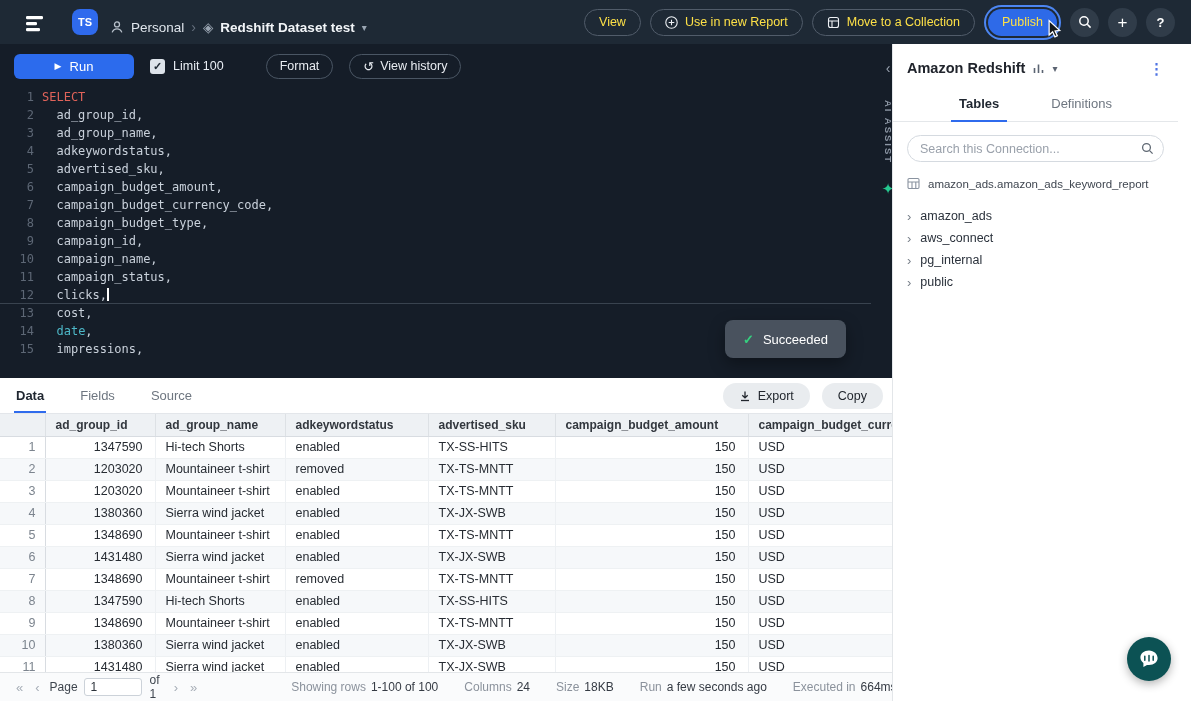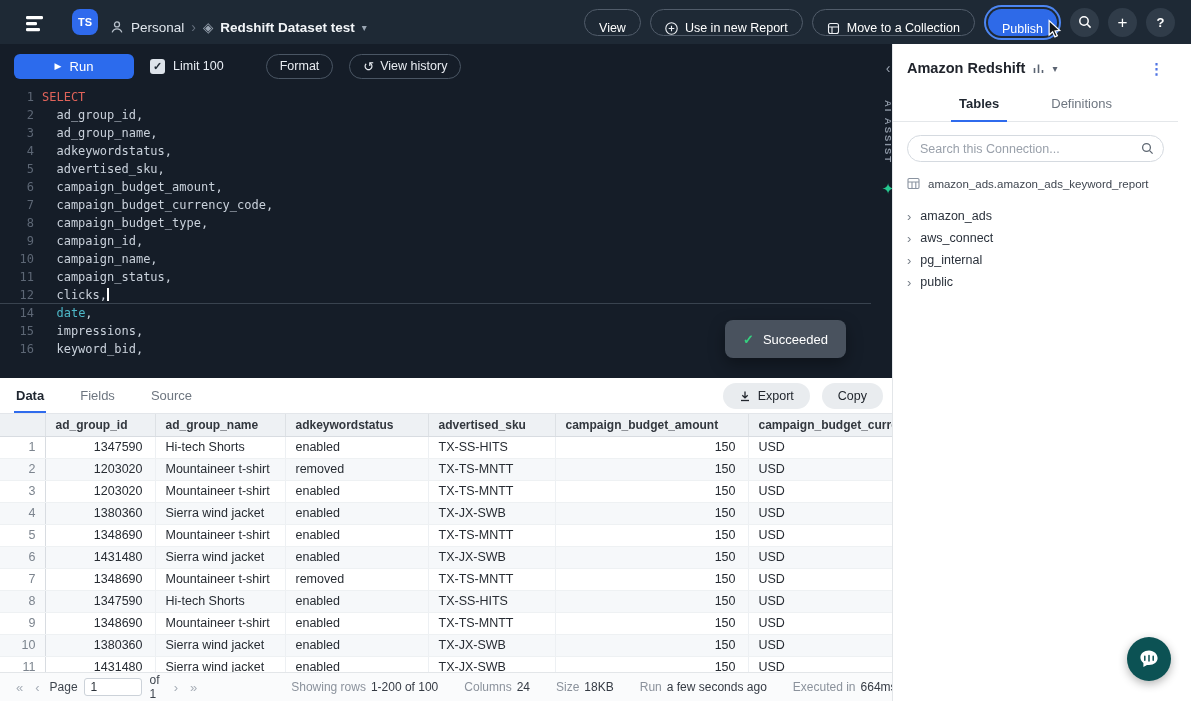--- a/index.html
+++ b/index.html
@@ -12,21 +12,21 @@
   .nav-left { display:flex; align-items:flex-end; gap:12px; padding-left:24px; }
   .logo { width:22px; height:22px; }
   .avatar { width:26px; height:26px; border-radius:8px; background:#2f6aed; color:#fff;
             font-size:11px; font-weight:bold; display:grid; place-items:center; margin-left:14px; }
   .crumb { display:flex; align-items:center; gap:7px; color:#dfe5ec; font-size:13.5px; }
   .crumb .sep { color:#66707e; font-size:14px; }
   .doc-title { color:#f2f5f8; font-weight:600; }
   .glyph-dim { color:#9aa5b2; }
   .nav-right { margin-left:auto; display:flex; align-items:center; gap:9px; padding-right:16px; }
   .pill { height:27px; border-radius:14px; border:1px solid #515c6a; background:transparent;
-          color:#ffffff; font-size:12.5px; padding:0 14px; display:flex; align-items:flex-end; gap:7px;
+          color:#fde047; font-size:12.5px; padding:0 14px; display:flex; align-items:center; gap:7px;
           font-family:inherit; }
   .pill svg { flex:0 0 auto; }
   .pill.primary { background:#2e6ae8; border:none; position:relative;
                   box-shadow:0 0 0 2px #1e2935, 0 0 0 4px #4d86f2; margin:0 4px; }
   .circle-btn { width:29px; height:29px; border-radius:50%; background:#303c49; border:none;
                 color:#fff; display:grid; place-items:center; font-family:inherit; }
   .circle-btn.plus { font-size:17px; line-height:1; }
   .circle-btn.help { font-size:13px; font-weight:bold; }
   .mouse-cursor { position:absolute; right:-7px; top:9px; width:21px; height:21px; z-index:50; }
 
@@ -266,30 +266,30 @@
         </div>
         <div class="code-line">
           <span class="line-num">11</span>
           <span class="line-code"><span class="tok-id">  campaign_status,</span></span>
         </div>
         <div class="code-line active">
           <span class="line-num">12</span>
           <span class="line-code"><span class="tok-id">  clicks,</span><span class="caret"></span></span>
         </div>
         <div class="code-line">
+          <span class="line-num">13</span>
+          <span class="line-code"><span class="tok-id">  cost,</span></span>
+        </div>
+        <div class="code-line">
           <span class="line-num">14</span>
           <span class="line-code"><span class="tok-id">  </span><span class="tok-type">date</span><span class="tok-id">,</span></span>
         </div>
         <div class="code-line">
           <span class="line-num">15</span>
           <span class="line-code"><span class="tok-id">  impressions,</span></span>
-        </div>
-        <div class="code-line">
-          <span class="line-num">16</span>
-          <span class="line-code"><span class="tok-id">  keyword_bid,</span></span>
         </div>
       </div>
 
     <div class="ai-strip">
       <button class="collapse-chip">‹</button>
       <span class="ai-label">AI ASSIST</span>
       <button class="sparkle">
         <span>✦</span>
         <span class="mini">✦</span>
       </button>
@@ -452,21 +452,21 @@
     <button class="pg-ic">«</button>
     <button class="pg-ic">‹</button>
     <span class="pg-label">Page</span>
     <input class="page-input" value="1" style="">
     <span class="pg-of">of 1</span>
     <button class="pg-ic">›</button>
     <button class="pg-ic">»</button>
 
     <span class="grp first">
       <span class="sb-label">Showing rows</span>
-      <span class="sb-value">1-200 of 100</span>
+      <span class="sb-value">1-100 of 100</span>
     </span>
     <span class="grp">
       <span class="sb-label">Columns</span>
       <span class="sb-value">24</span>
     </span>
     <span class="grp">
       <span class="sb-label">Size</span>
       <span class="sb-value">18KB</span>
     </span>
     <span class="grp">

